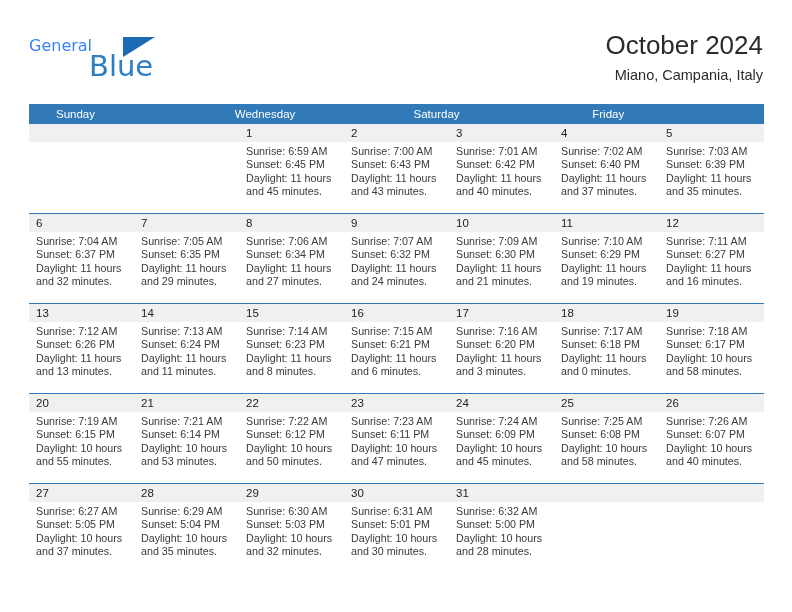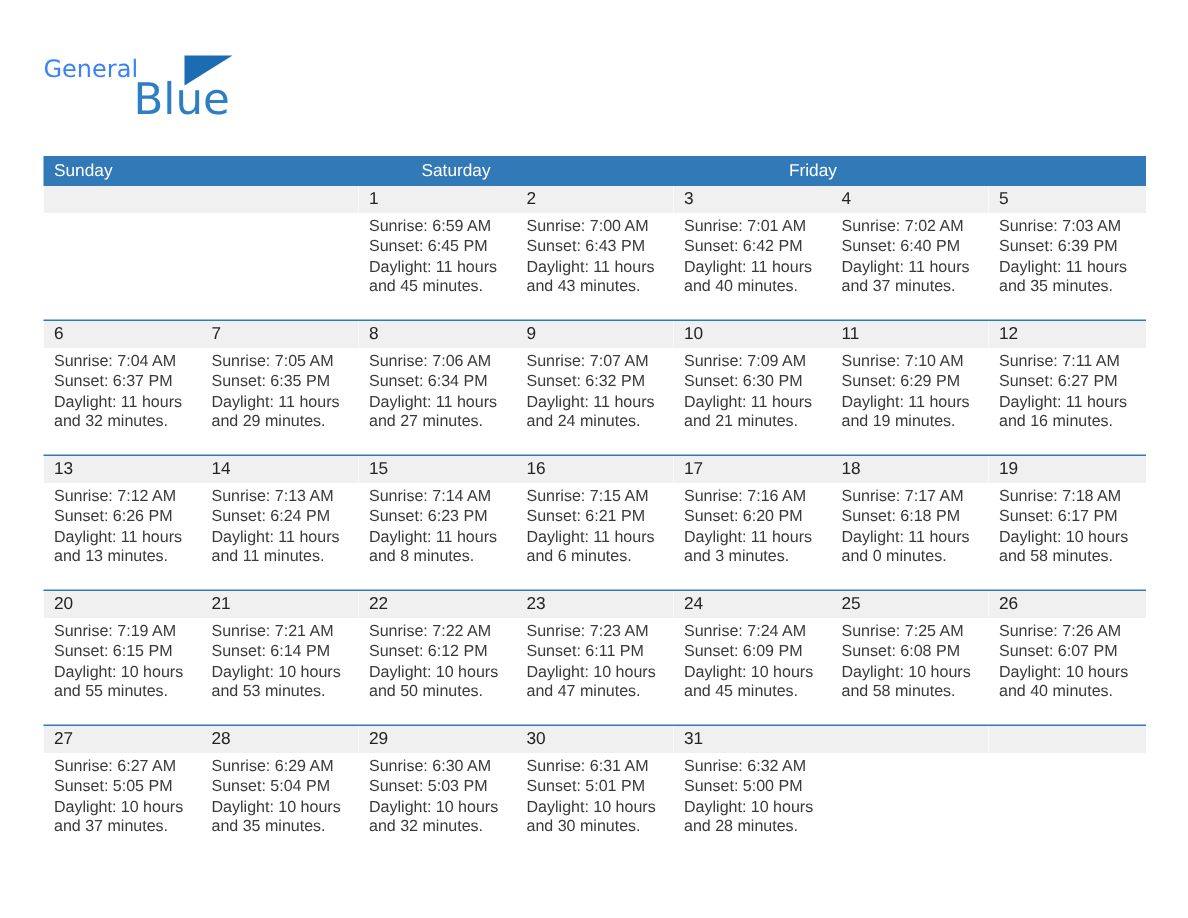--- a/index.html
+++ b/index.html
@@ -93,20 +93,21 @@
   .calendar {
     position: absolute;
     left: 29px;
     top: 104px;
     width: 735px;
   }
   .weekdays {
     display: flex;
     background: #3279b8;
     height: 20px;
+    padding-left: 20px;
   }
   .weekday {
     flex: 1 1 0;
     color: #ffffff;
     font-size: 11.5px;
     line-height: 20px;
     padding-left: 7px;
     box-sizing: border-box;
     white-space: nowrap;
     overflow: hidden;
@@ -149,26 +150,31 @@
 <div class="page">
 
   <div class="header">
 
     <div class="logo">
       <span class="logo-general">General</span>
       <span class="logo-triangle"></span>
       <span class="logo-blue">Blue</span>
     </div>
 
+    <div class="titlebox">
+      <div class="cal-title">October 2024</div>
+      <div class="cal-subtitle">Miano, Campania, Italy</div>
+    </div>
 
   </div>
 
   <div class="calendar">
     <div class="weekdays">
         <div class="weekday">Sunday</div>
+        <div class="weekday">Wednesday</div>
         <div class="weekday">Saturday</div>
         <div class="weekday">Friday</div>
       </div>
     <div id="weeks-container">
         <div class="week first">
           <div class="daycell empty">
             <div class="daynum"></div>
           </div>
           <div class="daycell empty">
             <div class="daynum"></div>

